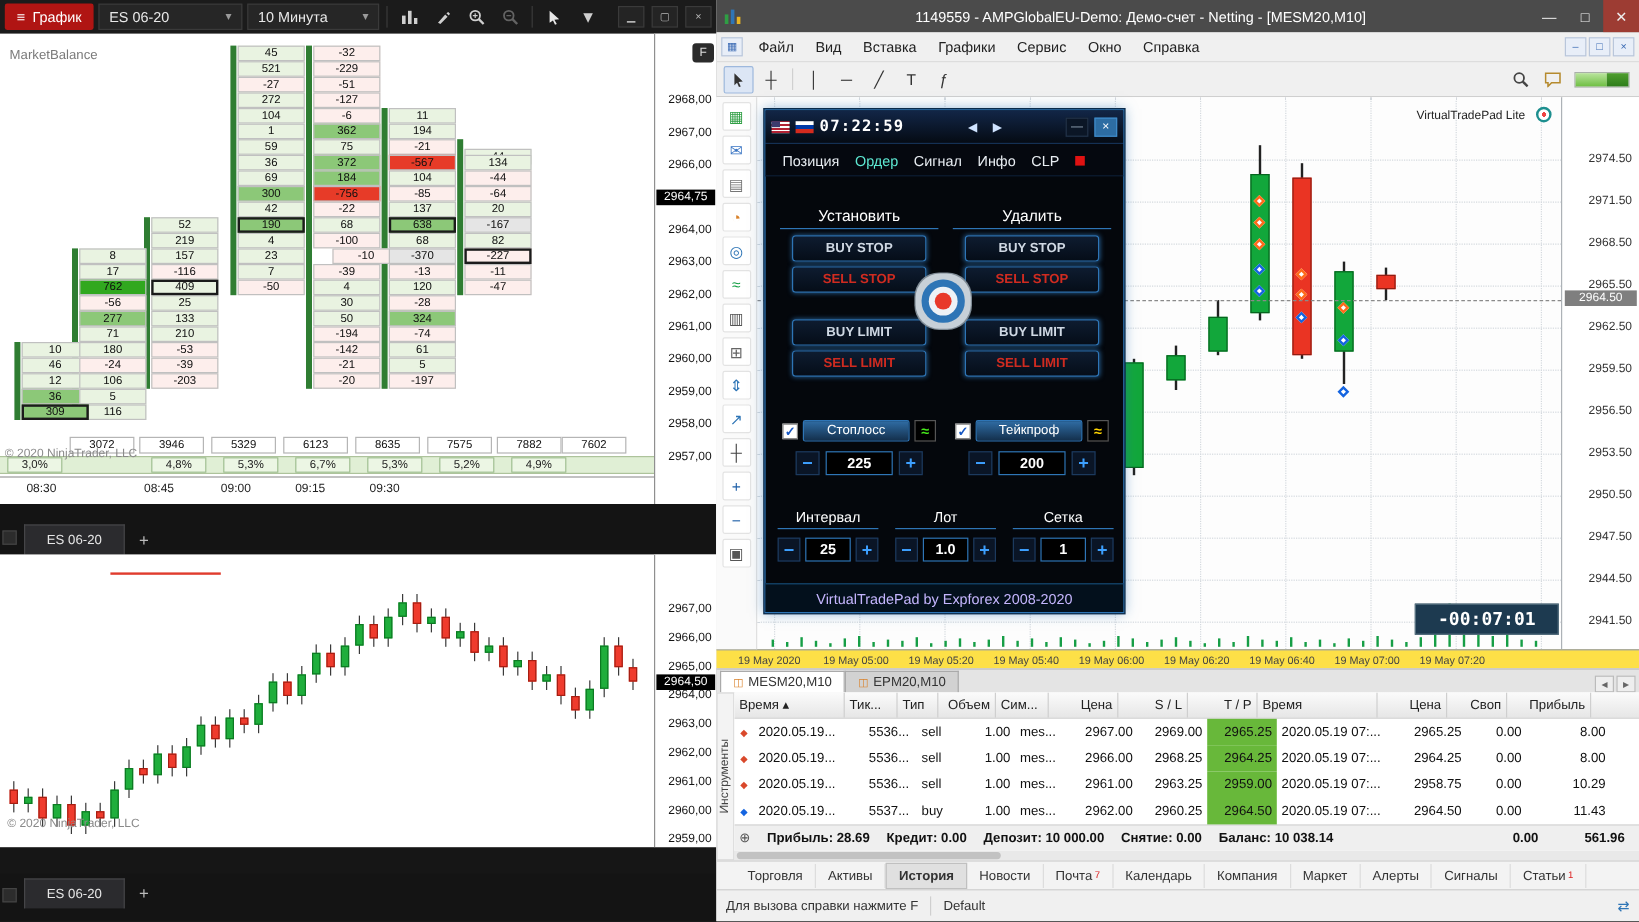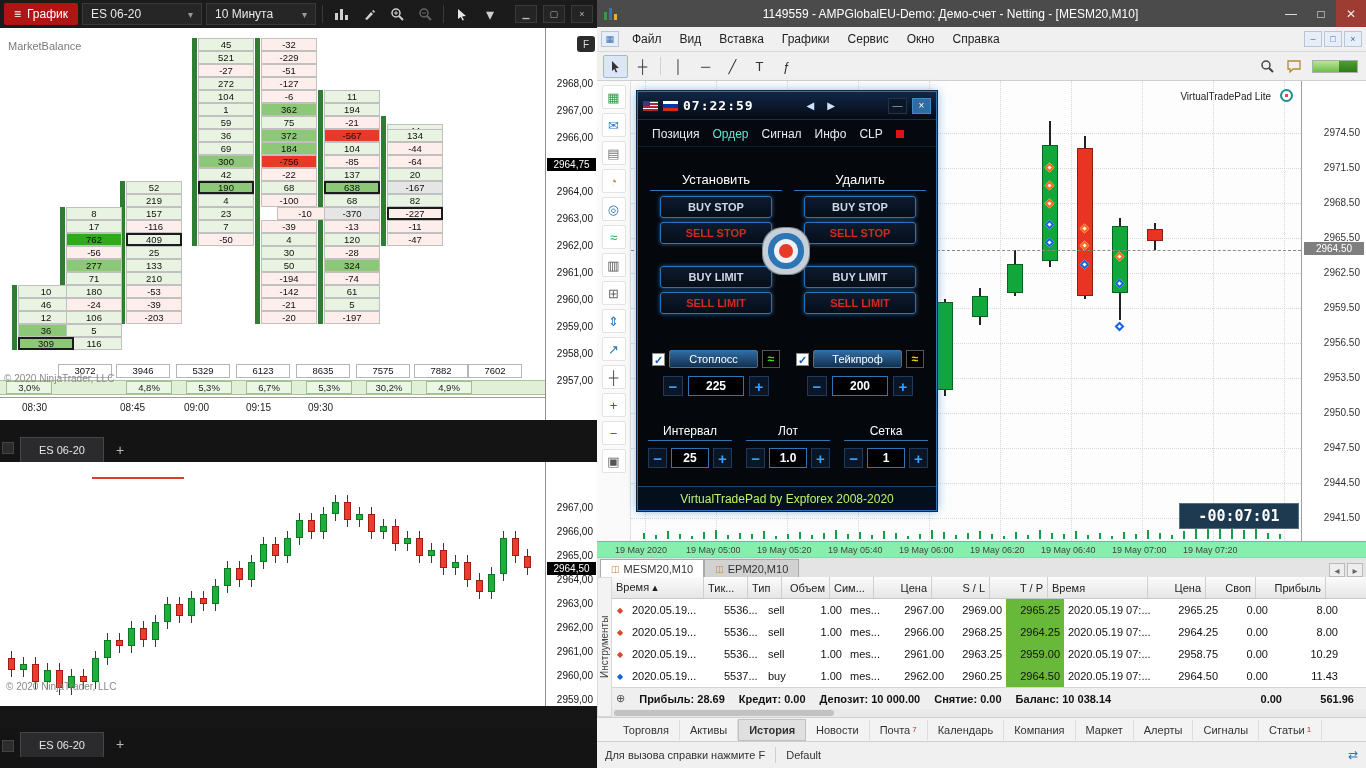--- a/index.html
+++ b/index.html
@@ -83,21 +83,21 @@
   .mt-body.up{background:#12a73b;border-color:#07641f;}
   .mt-body.dn{background:#ea3423;border-color:#8f1d12;}
   .mk{position:absolute;width:7px;height:7px;transform:rotate(45deg);background:#fff;border:2px solid #1464e0;}
   .bid-line{position:absolute;left:34px;right:0;border-top:1px dashed #8a8a8a;}
   .mt-wm{position:absolute;top:10px;right:30px;font-size:10px;color:#222;z-index:1;}
   .wm-ic{position:absolute;top:8px;right:8px;width:13px;height:13px;border:2px solid #1d8f8f;border-radius:50%;background:radial-gradient(circle,#e44 0 30%,#fff 30% 100%);z-index:1;}
   .mt-timer{position:absolute;right:2px;bottom:12px;width:120px;height:26px;background:#1d3a50;border:1px solid #56707f;color:#fff;font-family:"DejaVu Sans Mono",monospace;font-size:15px;font-weight:bold;display:flex;align-items:center;justify-content:center;z-index:4;}
   .mt-scale{position:absolute;right:0;top:0;bottom:16px;width:64px;background:#fff;}
   .mt-ax{position:absolute;right:6px;font-size:10px;color:#333;}
   .mt-last-tag{position:absolute;left:2px;right:2px;background:#7f7f7f;color:#fff;font-size:10px;text-align:center;padding:1px 0;z-index:2;}
-  .mt-timebar{position:absolute;left:0;right:0;bottom:0;height:16px;background:#86efac;border-top:1px solid #9aa0a6;}
+  .mt-timebar{position:absolute;left:0;right:0;bottom:0;height:16px;background:#fde047;border-top:1px solid #9aa0a6;}
   .mt-time{position:absolute;top:3px;font-size:9px;color:#444;white-space:nowrap;}
   .mt-ltools{position:absolute;left:0;top:0;bottom:16px;width:34px;background:#fafafa;border-right:1px solid #e0e0e0;z-index:2;display:flex;flex-direction:column;align-items:center;padding-top:4px;gap:4px;overflow:hidden;}
   .tool{width:24px;height:24px;display:flex;align-items:center;justify-content:center;font-size:13px;border:1px solid #e3e3e3;background:#fff;border-radius:2px;}
 
   
   .vtp{position:absolute;left:40px;top:10px;width:300px;height:420px;background:#04070c;border:1px solid #2e75b6;box-shadow:0 0 0 1px #0a2a4a,0 0 10px rgba(46,117,182,.55);z-index:6;color:#dde6ee;}
   .vtp-header{height:28px;background:linear-gradient(#122647,#050b14);display:flex;align-items:center;padding:0 5px;gap:5px;border-bottom:1px solid #143054;}
   .flag{width:15px;height:10px;display:inline-block;position:relative;}
   .flag.us{background:repeating-linear-gradient(0deg,#b22234 0 1.5px,#fff 1.5px 3px);}
   .flag.us::after{content:"";position:absolute;left:0;top:0;width:7px;height:5px;background:#3c3b6e;}
@@ -127,21 +127,21 @@
   .wave.g{color:#46e81a;} .wave.y{color:#ffd400;}
   .vtp-step{position:absolute;width:128px;display:flex;align-items:center;justify-content:center;gap:5px;}
   .step-sl{left:14px;top:284px;} .step-tp{left:158px;top:284px;}
   .mns,.pls{width:20px;height:20px;color:#3da0ff;font-size:15px;font-weight:bold;display:flex;align-items:center;justify-content:center;background:#0a1526;border:1px solid #1c3a5e;}
   .val{width:56px;height:20px;background:#000;border:1px solid #2e75b6;color:#fff;font-size:12px;font-weight:bold;display:flex;align-items:center;justify-content:center;}
   .gval{width:40px;}
   .glab{position:absolute;width:84px;text-align:center;color:#fff;font-size:12px;border-bottom:1px solid #2e75b6;padding-bottom:2px;}
   .g1{left:10px;top:332px;} .g2{left:108px;top:332px;} .g3{left:206px;top:332px;}
   .gstep{position:absolute;width:84px;display:flex;align-items:center;justify-content:center;gap:4px;}
   .gs1{left:10px;top:356px;} .gs2{left:108px;top:356px;} .gs3{left:206px;top:356px;}
-  .vtp-footer{position:absolute;left:0;right:0;bottom:0;height:24px;background:#03101c;border-top:1px solid #164a73;color:#bef264;font-size:12px;display:flex;align-items:center;justify-content:center;}
+  .vtp-footer{position:absolute;left:0;right:0;bottom:0;height:24px;background:#03101c;border-top:1px solid #164a73;color:#c4b5fd;font-size:12px;display:flex;align-items:center;justify-content:center;}
 
   
   .mt-ctabs{position:absolute;left:0;right:0;top:557px;height:20px;background:#e4e4e4;border-top:1px solid #bbb;display:flex;align-items:flex-end;padding-left:3px;}
   .ctab{display:flex;align-items:center;gap:4px;font-size:11px;padding:0 10px;background:#d2d2d2;border:1px solid #aaa;border-bottom:none;color:#333;height:18px;}
   .ctab.active{background:#fff;}
   .ctab-ic{color:#d9822b;font-size:9px;}
   .ctab-nav{margin-left:auto;display:flex;gap:2px;padding-right:3px;color:#666;font-size:10px;}
   .cnav{width:16px;height:14px;border:1px solid #bbb;background:#eee;display:flex;align-items:center;justify-content:center;}
   .side-tab{position:absolute;left:0;top:577px;width:15px;height:140px;background:#f3f3f3;border:1px solid #d9d9d9;writing-mode:vertical-rl;transform:rotate(180deg);font-size:10px;color:#444;display:flex;align-items:center;justify-content:center;}
   .mt-toolbox{position:absolute;left:15px;right:0;top:577px;height:132px;background:#fff;overflow:hidden;font-size:11px;}
@@ -340,21 +340,21 @@
           <div class="tot-cell" style="left: 236px;">6123</div>
           <div class="tot-cell" style="left: 296px;">8635</div>
           <div class="tot-cell" style="left: 356px;">7575</div>
           <div class="tot-cell" style="left: 414px;">7882</div>
           <div class="tot-cell" style="left: 468px;">7602</div>
           <div class="pct-cell" style="left: 6px;">3,0%</div>
           <div class="pct-cell" style="left: 126px;">4,8%</div>
           <div class="pct-cell" style="left: 186px;">5,3%</div>
           <div class="pct-cell" style="left: 246px;">6,7%</div>
           <div class="pct-cell" style="left: 306px;">5,3%</div>
-          <div class="pct-cell" style="left: 366px;">30,2%</div>
+          <div class="pct-cell" style="left: 366px;">5,2%</div>
           <div class="pct-cell" style="left: 426px;">4,9%</div>
           <div class="nt-time" style="left: 22px;">08:30</div>
           <div class="nt-time" style="left: 120px;">08:45</div>
           <div class="nt-time" style="left: 184px;">09:00</div>
           <div class="nt-time" style="left: 246px;">09:15</div>
           <div class="nt-time" style="left: 308px;">09:30</div>
         </div>
       <div class="nt-timeline"></div>
       <div class="nt-axis">
         <div class="nt-last" style="top: 130px;">2964,75</div>

